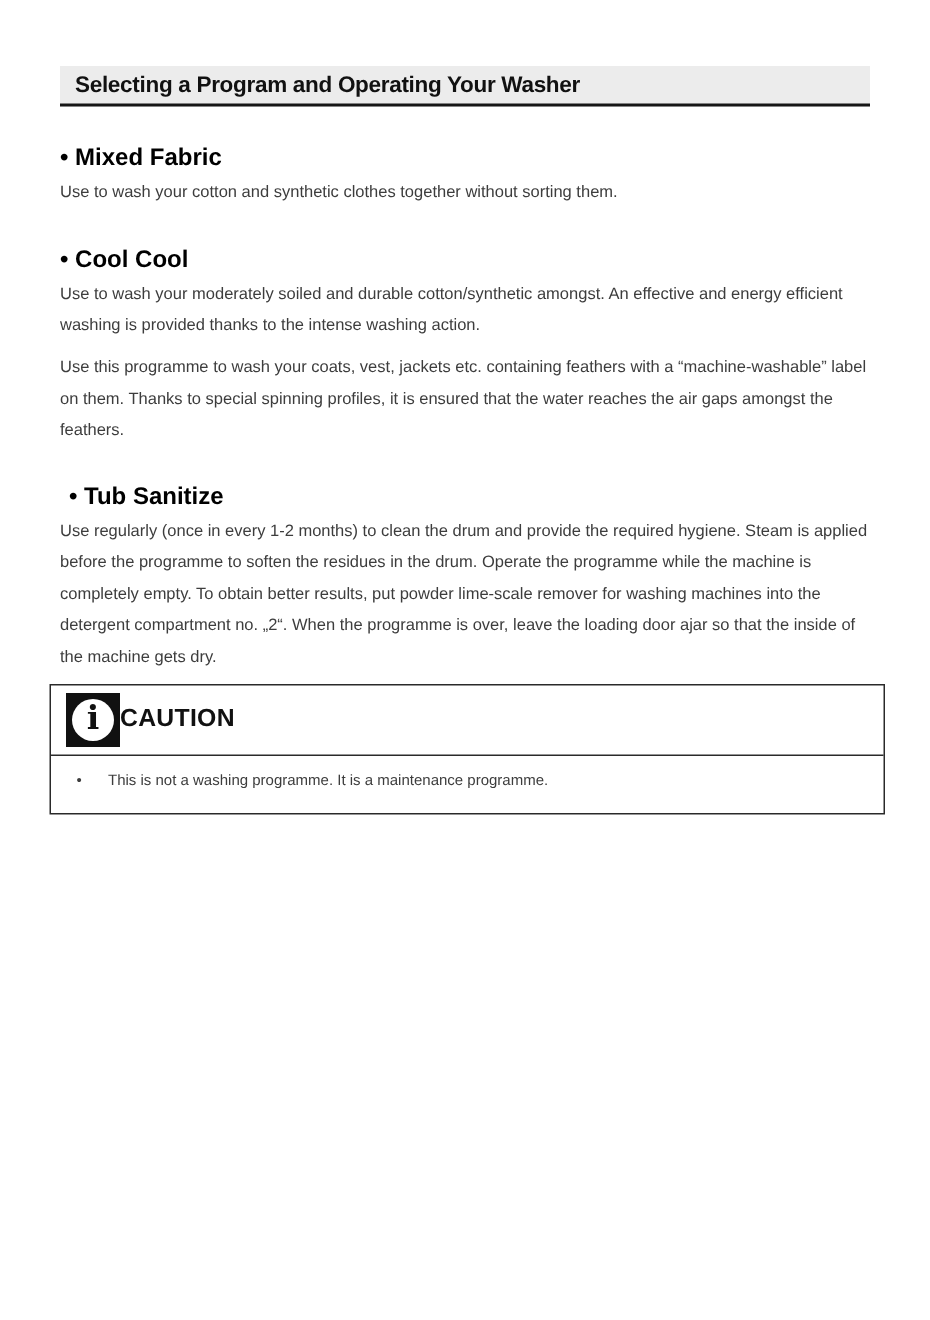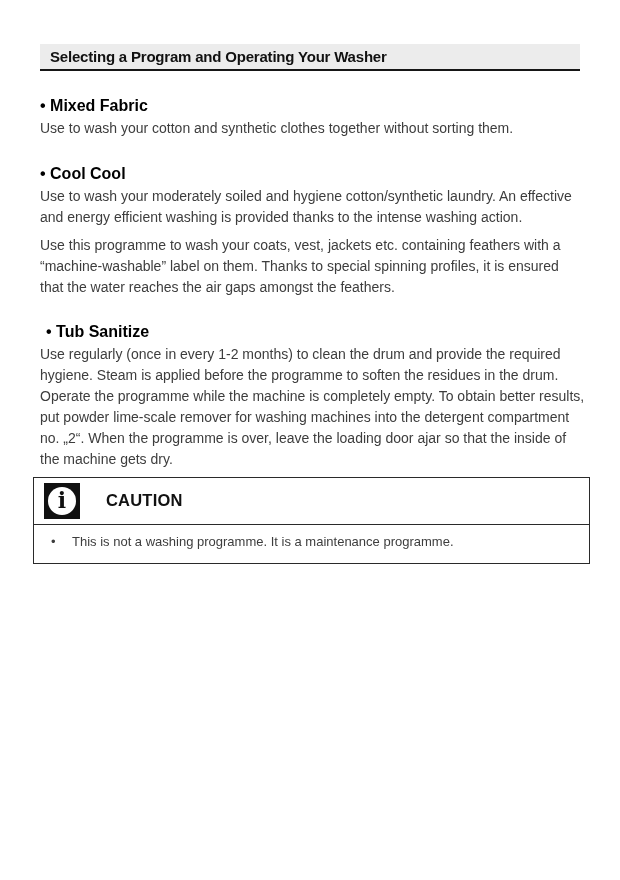--- a/index.html
+++ b/index.html
@@ -37,21 +37,21 @@
   }
   .section-heading::before{
     content:"• ";
     font-size:16px;
   }
   .section-heading.indent{padding-left:6px;}
   .section-gap{}
 
   .section-body{
     margin:3px 0 7px 0;
-    font-size:14px;
+    font-size:11px;
     line-height:20.9px;
     color:#3d3d3d;
     max-width:548px;
   }
 
   
   .caution-box{
     margin:6px 30px 0 33px;
     border:1.5px solid #2a2a2a;
     position:relative;
@@ -78,35 +78,34 @@
   }
   .info-icon .glyph{
     font-family:"DejaVu Serif","Liberation Serif",serif;
     font-weight:bold;
     font-size:22px;
     color:#111;
     line-height:1;
     margin-top:-2px;
   }
   .caution-title{
-    margin-left:26px;
     font-size:16.5px;
     font-weight:bold;
     color:#111;
     letter-spacing:0.2px;
   }
   .caution-list{
     list-style:none;
     margin:0;
     padding:7px 14px 10px 8px;
   }
   .caution-list li{
     position:relative;
     padding-left:30px;
-    font-size:13px;
+    font-size:10px;
     line-height:20.9px;
     color:#3d3d3d;
   }
   .caution-list li::before{
     content:"•";
     position:absolute;
     left:9px;
     top:0;
     color:#3d3d3d;
   }
@@ -138,21 +137,21 @@
     <span>Selecting a Program and Operating Your Washer</span>
   </div>
 
 
   <div class="content">
 
     <div class="section-heading">Mixed Fabric</div>
     <p class="section-body">Use to wash your cotton and synthetic clothes together without sorting them.</p>
 
     <div class="section-heading">Cool Cool</div>
-    <p class="section-body">Use to wash your moderately soiled and hygiene cotton/synthetic laundry. An effective and energy efficient washing is provided thanks to the intense washing action.</p>
+    <p class="section-body">Use to wash your moderately soiled and durable cotton/synthetic amongst. An effective and energy efficient washing is provided thanks to the intense washing action.</p>
 
     <p class="section-body">Use this programme to wash your coats, vest, jackets etc. containing feathers with a “machine-washable” label on them. Thanks to special spinning profiles, it is ensured that the water reaches the air gaps amongst the feathers.</p>
 
     <div class="section-heading indent section-gap">Tub Sanitize</div>
     <p class="section-body">Use regularly (once in every 1-2 months) to clean the drum and provide the required hygiene. Steam is applied before the programme to soften the residues in the drum. Operate the programme while the machine is completely empty. To obtain better results, put powder lime-scale remover for washing machines into the detergent compartment no. „2“. When the programme is over, leave the loading door ajar so that the inside of the machine gets dry.</p>
   </div>
 
   <div class="caution-box">
     <div class="caution-header">
       <div class="info-icon">

